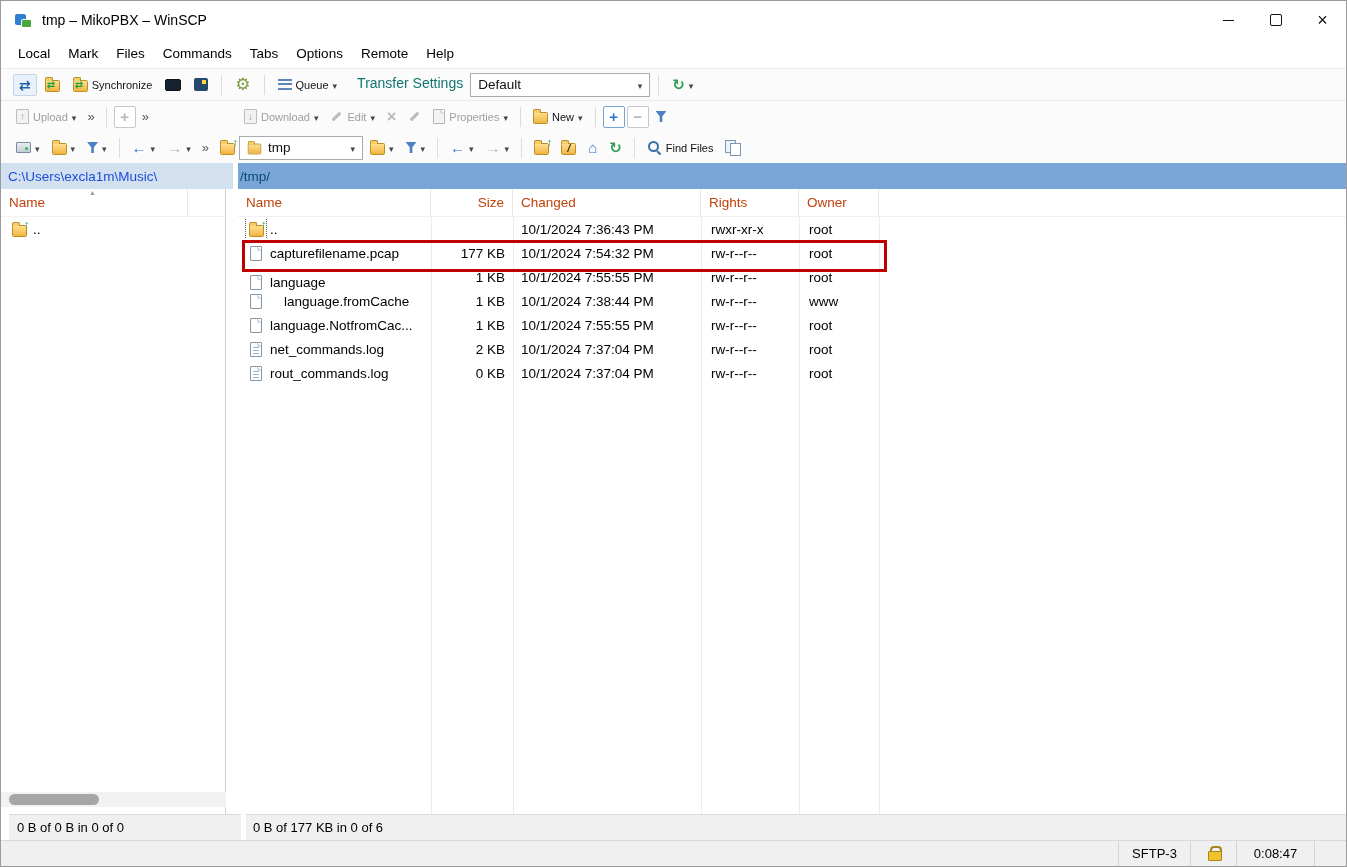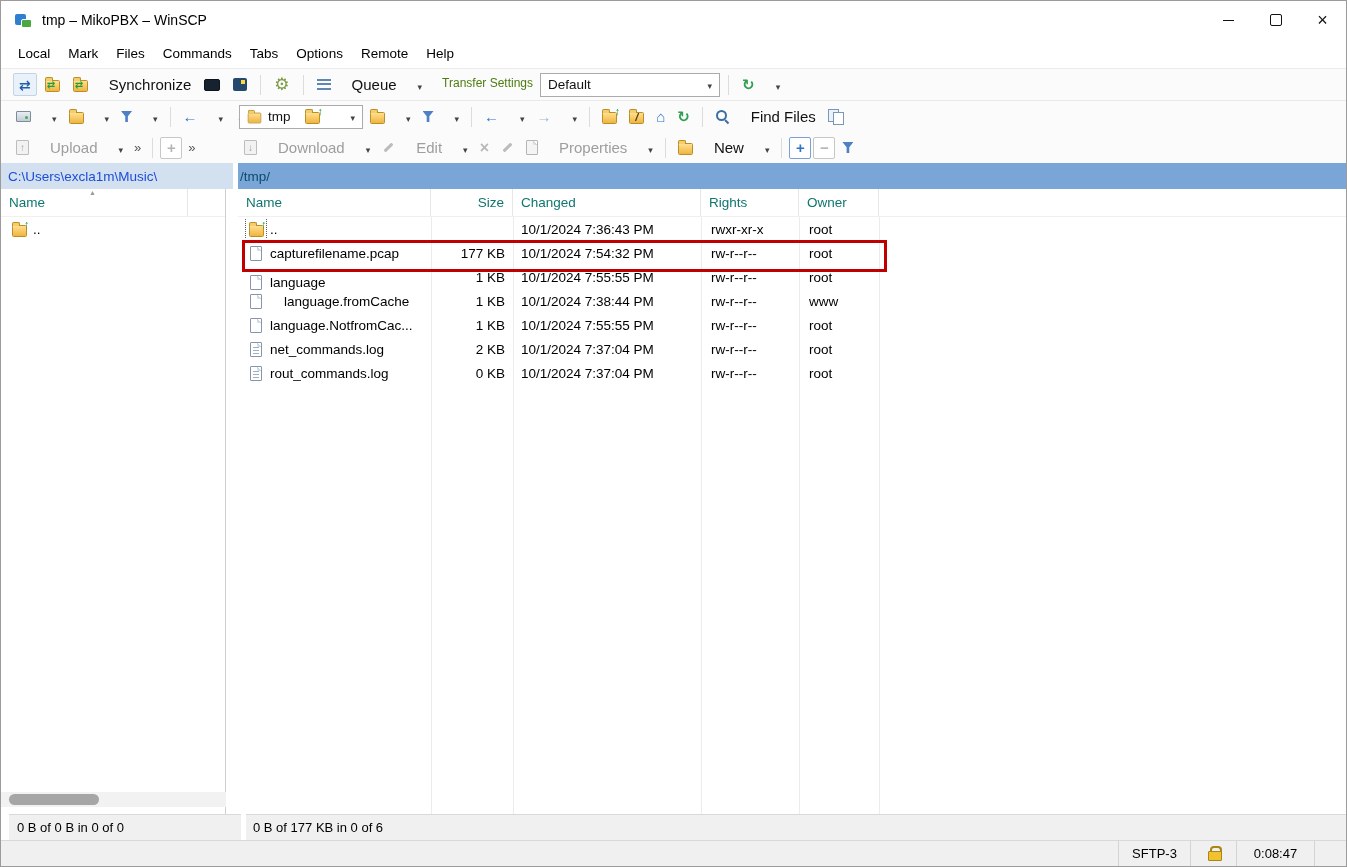--- a/index.html
+++ b/index.html
@@ -18,24 +18,24 @@
   .win-btn.min::before { content:''; width:11px; height:1px; background:#111; }
   .win-btn.max::before { content:''; width:10px; height:10px; border:1px solid #111; border-radius:2px; }
   .win-btn.close::before { content:'×'; font-size:18px; line-height:1; color:#111; }
 
   
   .menubar { height:29px; flex:none; display:flex; align-items:center; padding-left:8px; background:#fff; }
   .menu-item { padding:4px 9px; font-size:13.5px; color:#000000; cursor:default; }
 
   
   .main-toolbar { height:33px; flex:none; display:flex; align-items:center; padding:0 12px; gap:3px; background:#fbfbfb; border-top:1px solid #ececec; border-bottom:1px solid #e9e9e9; }
-  button.tb { display:flex; align-items:center; gap:21px; padding:3px 5px; background:none; border:none; font:inherit; font-size:15px; color:#111; cursor:default; }
+  button.tb { display:flex; align-items:center; gap:4px; padding:3px 5px; background:none; border:none; font:inherit; font-size:11px; color:#111; cursor:default; }
   .tb.boxed { border:1px solid #c5d3e6; background:#e9f1fb; border-radius:2px; }
   .vsep { width:1px; height:20px; background:#dcdcdc; margin:0 5px; flex:none; }
-  .lbl { font-size:12px; color:#4d7c0f; margin:0 4px 4px 12px; }
+  .lbl { font-size:14px; color:#0f766e; margin:0 4px 4px 12px; }
   .graylbl { color:#9e9e9e; }
   .combo { display:flex; align-items:center; gap:6px; border:1px solid #ababab; background:#fff; height:24px; padding:0 7px; font-size:13.5px; }
   .combo .dd { margin-left:auto; }
   .ts-combo { width:180px; }
   .dir-combo { width:124px; }
   .dd::before { content:'▾'; font-size:9px; color:#444; }
   .chev { padding:0 4px; color:#555; font-size:13px; }
   .chev::before { content:'»'; }
 
   
@@ -106,21 +106,21 @@
   .addr-left { width:232px; flex:none; background:var(--local-path-bg,#d3e0f0); display:flex; align-items:center; padding:0 7px; font-size:13.5px; color:#1d4ed8; }
   .addr-gap, .stat-gap { width:5px; flex:none; background:#fff; }
   .addr-right { flex:1; background:var(--remote-path-bg,#79a6d6); display:flex; align-items:center; padding:0 2px; font-size:13.5px; color:#0c4a6e; }
 
   
   .panels { flex:1; display:flex; min-height:0; background:#fff; }
   .left-col { width:232px; flex:none; position:relative; }
   .left-inner { position:absolute; top:0; bottom:0; left:0; width:225px; border-right:1px solid #cfcfcf; }
   .splitter { width:5px; flex:none; background:#fff; }
   .right-col { flex:1; position:relative; }
-  .hrow { height:28px; display:flex; align-items:stretch; font-size:13.5px; color:#0f766e; border-bottom:1px solid #f0f0f0; }
+  .hrow { height:28px; display:flex; align-items:stretch; font-size:13.5px; color:#c2410c; border-bottom:1px solid #f0f0f0; }
   .hcell { display:flex; align-items:center; padding:0 8px; border-right:1px solid #e6e6e6; position:relative; flex:none; }
   .hcell.r { justify-content:flex-end; }
   .sort-caret::before { content:'▲'; position:absolute; top:0px; left:88px; font-size:7px; color:#9a9a9a; }
   .flist { position:absolute; left:0; right:0; top:28px; bottom:0; }
   .left-inner .flist { bottom:26px; }
   .gridline { position:absolute; top:0; bottom:0; width:1px; background:#ececec; }
   .frow { height:24px; display:flex; align-items:center; font-size:13.5px; color:#000; position:relative; }
   .cell { flex:none; white-space:nowrap; overflow:hidden; }
   .c-name { display:flex; align-items:center; padding-left:8px; }
   .iconwrap { width:20px; height:20px; display:flex; align-items:center; justify-content:center; flex:none; }
@@ -211,20 +211,69 @@
     <button class="tb">
         <span class="g refresh"></span>
         <span class="dd"></span>
       </button>
   </div>
 
 
   <div class="ptool-row">
     <div class="ptool pleft">
       <button class="tb">
+          <span class="ic-xfer up"></span>
+          <span class="graylbl">Upload</span>
+          <span class="dd"></span>
+        </button>
+      <span class="chev"></span>
+      <span class="vsep"></span>
+      <button class="sqbtn plus dis"></button>
+      <span class="chev"></span>
+    </div>
+    <div class="ptool pright">
+      <button class="tb">
+          <span class="ic-xfer down"></span>
+          <span class="graylbl">Download</span>
+          <span class="dd"></span>
+        </button>
+      <button class="tb">
+          <span class="pencil"></span>
+          <span class="graylbl">Edit</span>
+          <span class="dd"></span>
+        </button>
+      <button class="tb">
+          <span class="g x"></span>
+        </button>
+      <button class="tb">
+          <span class="pencil"></span>
+        </button>
+      <button class="tb">
+          <span class="doc gray"></span>
+          <span class="graylbl">Properties</span>
+          <span class="dd"></span>
+        </button>
+      <span class="vsep"></span>
+      <button class="tb">
+          <span class="fold"></span>
+          <span>New</span>
+          <span class="dd"></span>
+        </button>
+      <span class="vsep"></span>
+      <button class="sqbtn plus"></button>
+      <button class="sqbtn minus dis"></button>
+      <button class="tb">
+          <span class="funnel"></span>
+        </button>
+    </div>
+  </div>
+
+  <div class="ptool-row">
+    <div class="ptool pleft">
+      <button class="tb">
           <span class="ic-drive"></span>
           <span class="dd"></span>
         </button>
       <button class="tb">
           <span class="fold"></span>
           <span class="dd"></span>
         </button>
       <button class="tb">
           <span class="funnel"></span>
           <span class="dd"></span>
@@ -280,69 +329,20 @@
       <button class="tb">
           <span class="g refresh"></span>
         </button>
       <span class="vsep"></span>
       <button class="tb">
           <span class="ic-search"></span>
           <span>Find Files</span>
         </button>
       <button class="tb">
           <span class="ic-copy"></span>
-        </button>
-    </div>
-  </div>
-
-  <div class="ptool-row">
-    <div class="ptool pleft">
-      <button class="tb">
-          <span class="ic-xfer up"></span>
-          <span class="graylbl">Upload</span>
-          <span class="dd"></span>
-        </button>
-      <span class="chev"></span>
-      <span class="vsep"></span>
-      <button class="sqbtn plus dis"></button>
-      <span class="chev"></span>
-    </div>
-    <div class="ptool pright">
-      <button class="tb">
-          <span class="ic-xfer down"></span>
-          <span class="graylbl">Download</span>
-          <span class="dd"></span>
-        </button>
-      <button class="tb">
-          <span class="pencil"></span>
-          <span class="graylbl">Edit</span>
-          <span class="dd"></span>
-        </button>
-      <button class="tb">
-          <span class="g x"></span>
-        </button>
-      <button class="tb">
-          <span class="pencil"></span>
-        </button>
-      <button class="tb">
-          <span class="doc gray"></span>
-          <span class="graylbl">Properties</span>
-          <span class="dd"></span>
-        </button>
-      <span class="vsep"></span>
-      <button class="tb">
-          <span class="fold"></span>
-          <span>New</span>
-          <span class="dd"></span>
-        </button>
-      <span class="vsep"></span>
-      <button class="sqbtn plus"></button>
-      <button class="sqbtn minus dis"></button>
-      <button class="tb">
-          <span class="funnel"></span>
         </button>
     </div>
   </div>
 
   <div class="address-row">
     <div class="addr-left">C:\Users\excla1m\Music\</div>
     <div class="addr-gap"></div>
     <div class="addr-right">/tmp/</div>
   </div>
 

